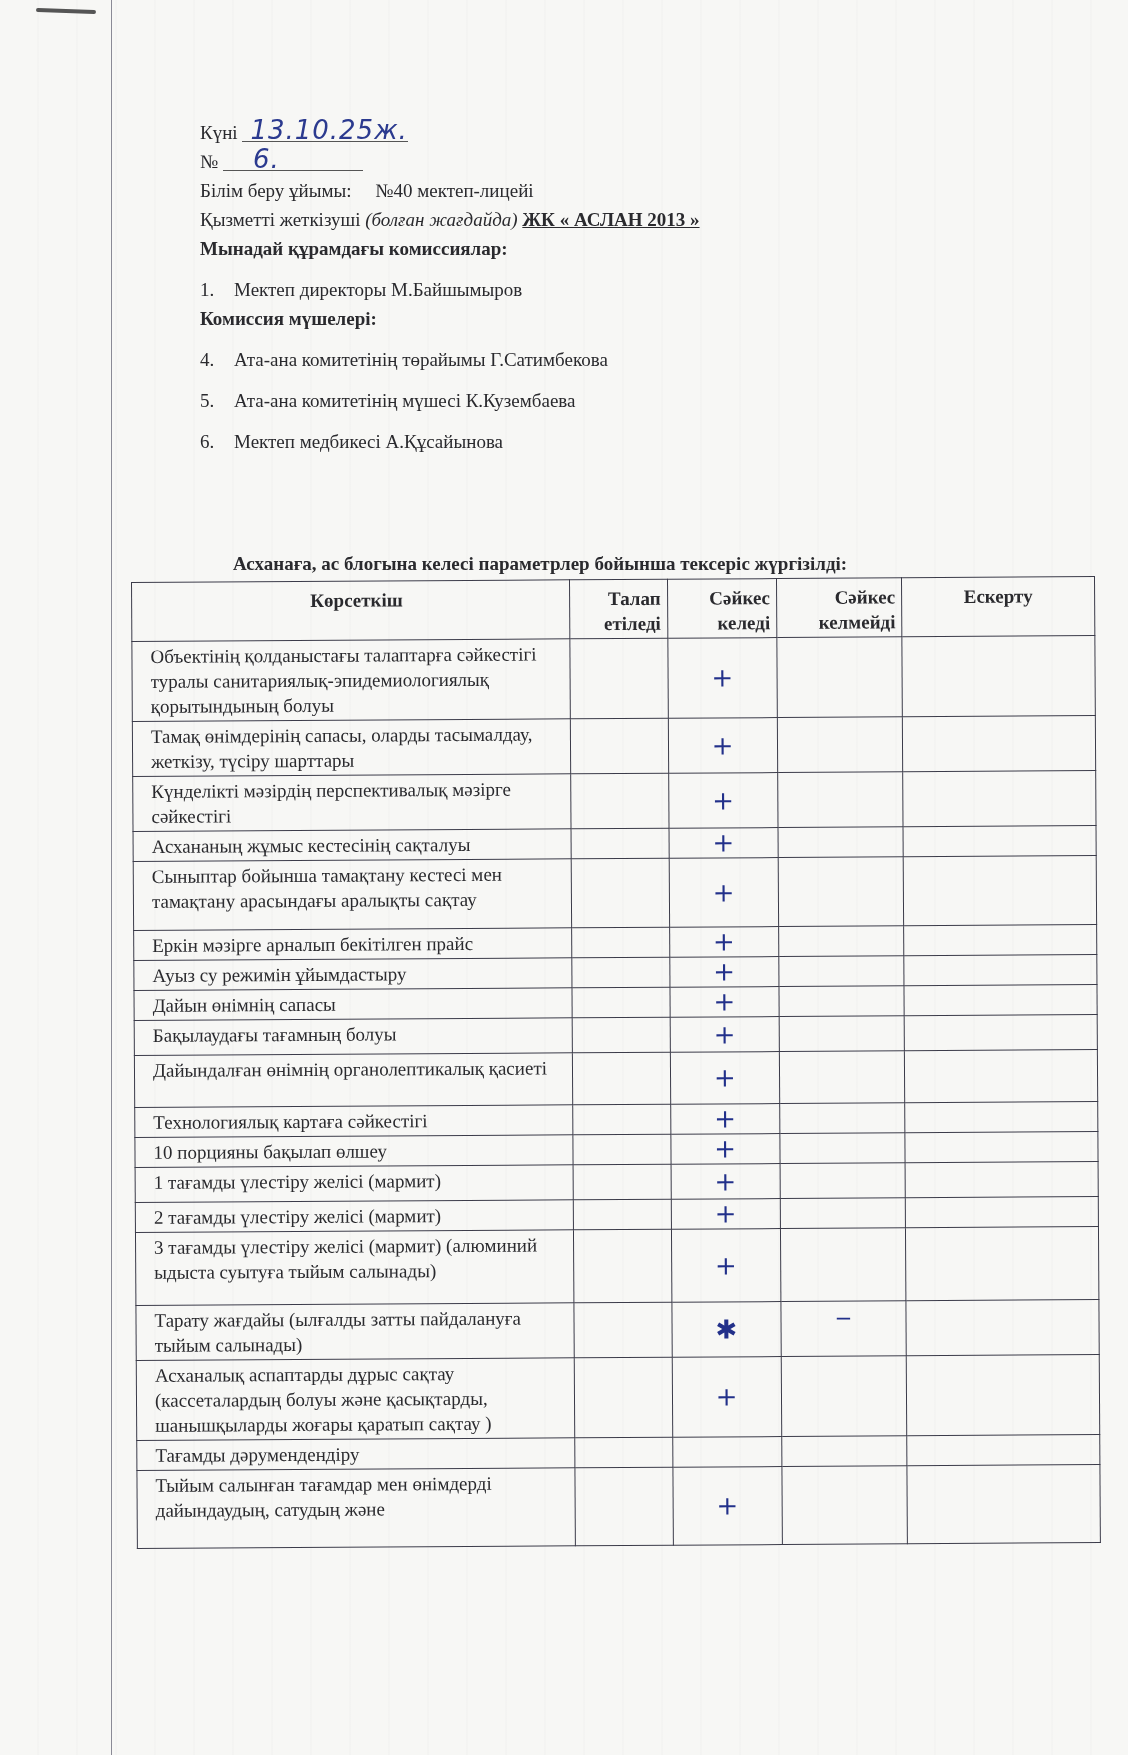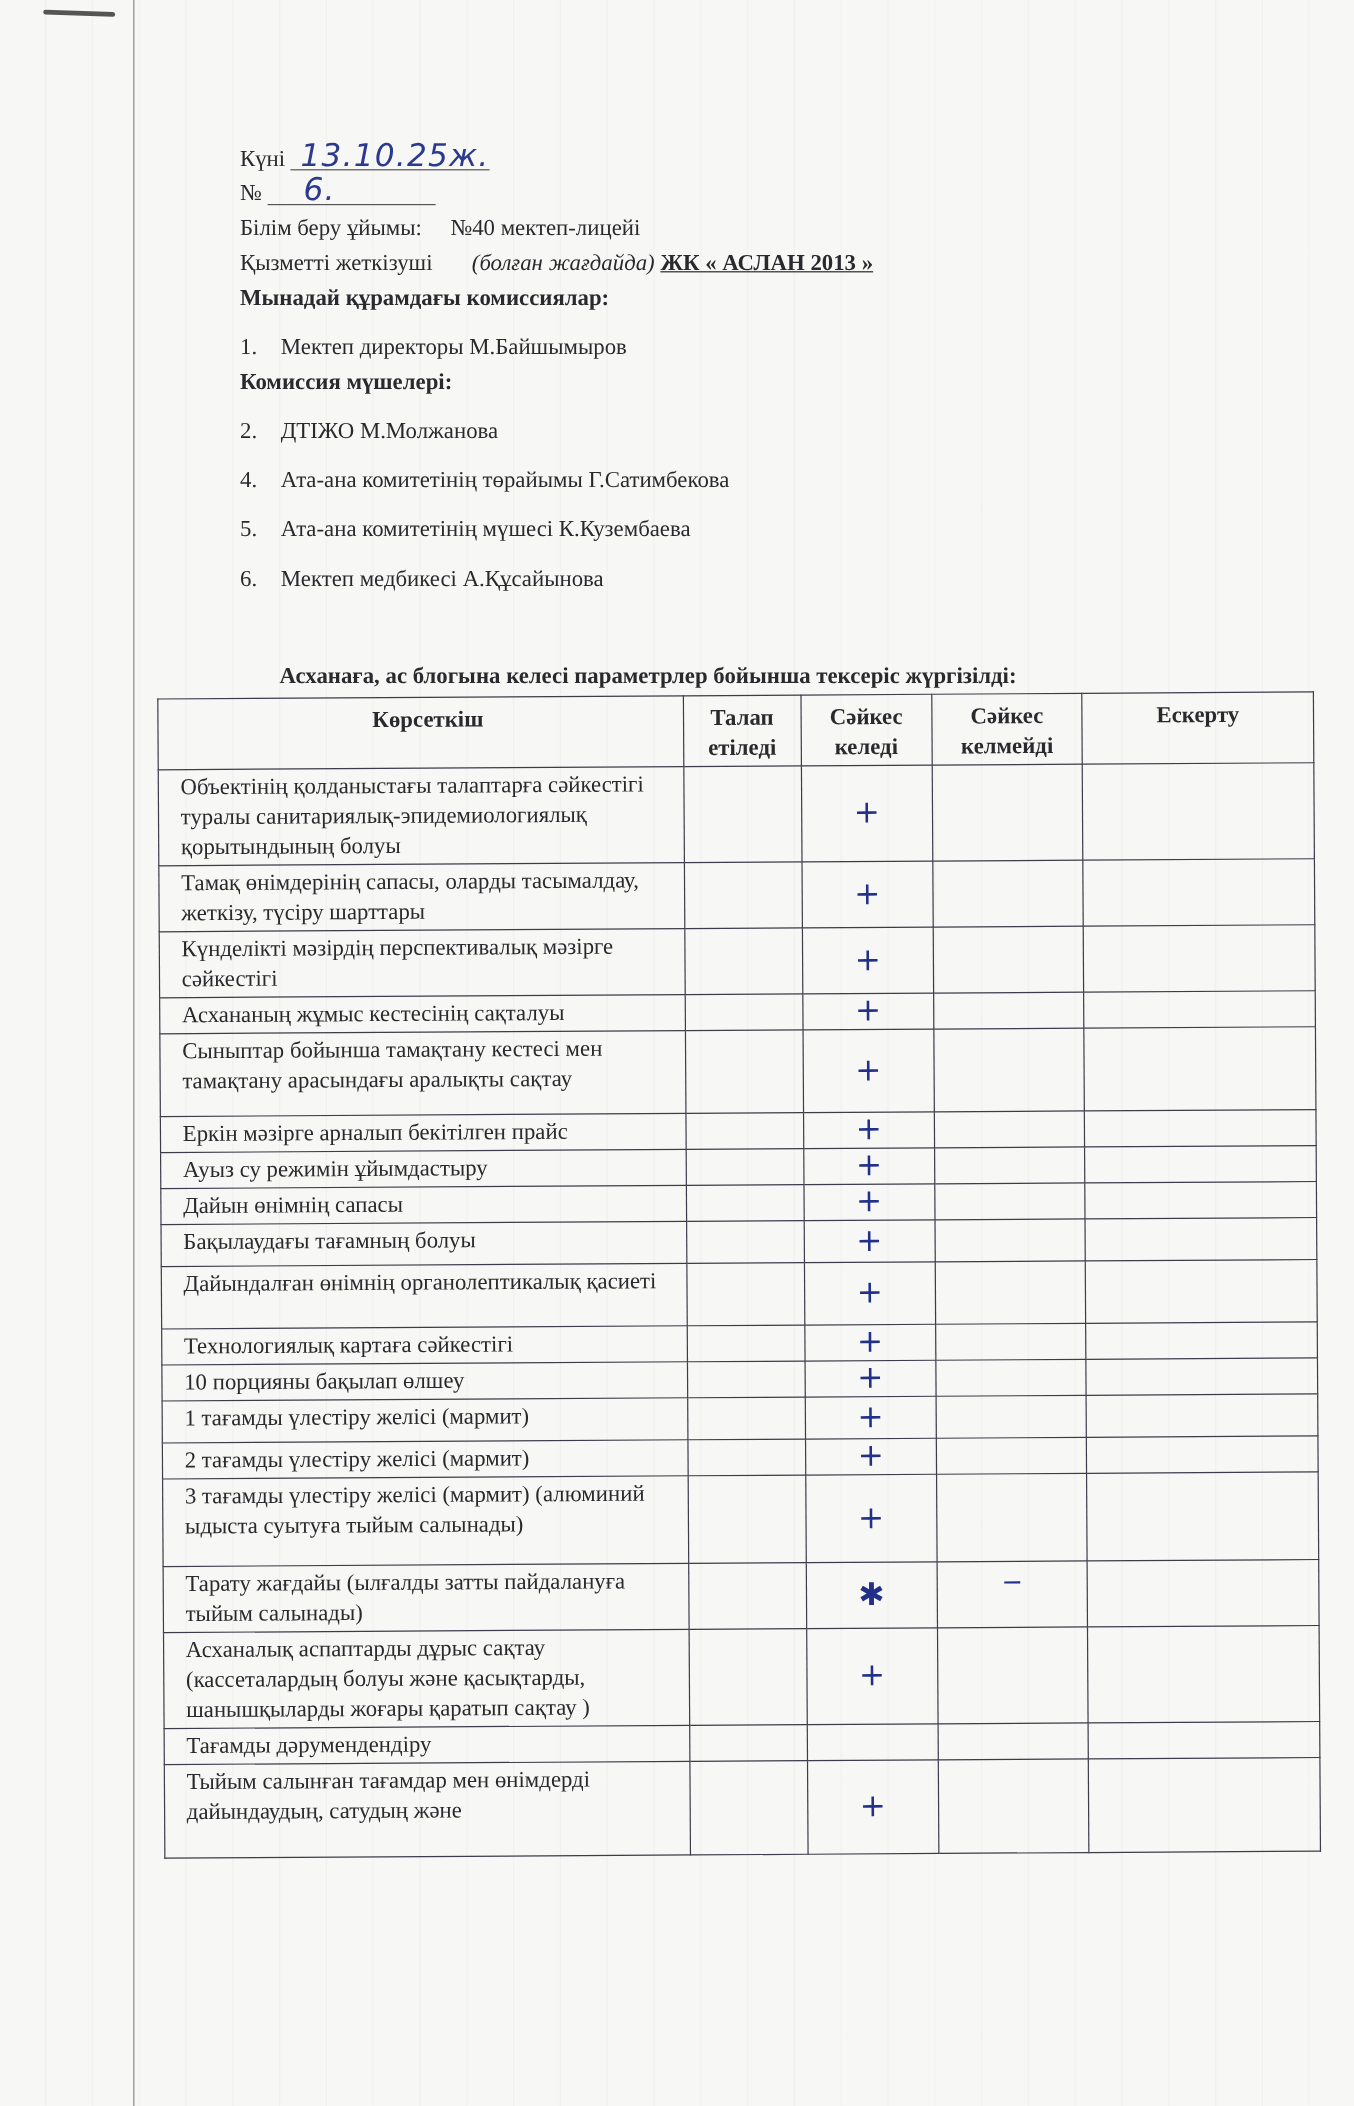--- a/index.html
+++ b/index.html
@@ -29,38 +29,38 @@
     .header .row { white-space: nowrap; }
     .hand {
       font-family: "DejaVu Sans", sans-serif; font-style: italic;
       color: #2b3a8f; font-size: 26px; letter-spacing: 1px;
     }
     .blank {
       display: inline-block; border-bottom: 1px solid #555; min-width: 130px; padding-left: 8px;
       line-height: 22px;
     }
     .bold { font-weight: bold; }
-    .ital { font-style: italic; margin-left: 28px; }
+    .ital { font-style: italic; }
     .underline { text-decoration: underline; }
     .members { margin: 0; padding: 0; list-style: none; }
     .members li { white-space: nowrap; margin-top: 12px; }
     .members .num { display: inline-block; width: 34px; }
 
     .table-title {
       position: absolute; left: 233px; top: 553px; font-size: 19px; font-weight: bold; white-space: nowrap;
     }
     table.checklist {
       position: absolute; left: 131px; top: 582px; width: 964px;
       border-collapse: collapse; font-size: 19px; line-height: 25px;
       transform: rotate(-0.35deg); transform-origin: left top;
     }
     table.checklist th, table.checklist td {
       border: 1px solid #3c3c4a; vertical-align: top; padding: 2px 6px;
     }
-    table.checklist th { font-weight: bold; text-align: center; padding-top: 6px; }
+    table.checklist th { font-weight: bold; text-align: right; padding-top: 6px; }
     table.checklist th.c0 { text-align: center; }
     table.checklist th.c4 { text-align: center; }
     .c0 { width: 425px; padding-left: 18px !important; }
     .c1 { width: 86px; }
     .c2 { width: 98px; border-radius: 18px; }
     .c3 { width: 114px; }
     .c4 { width: 185px; }
     td.mark {
       text-align: center; vertical-align: middle !important;
       font-family: "DejaVu Sans", sans-serif; font-style: italic; color: #22308a; font-size: 26px;
@@ -94,21 +94,20 @@
       <span class="bold underline">ЖК « АСЛАН 2013 »</span>
     </div>
     <div class="row bold">Мынадай құрамдағы комиссиялар:</div>
     <ul class="members">
       <li>
         <span class="num">1.</span><span>Мектеп директоры М.Байшымыров</span>
       </li>
     </ul>
     <div class="row bold">Комиссия мүшелері:</div>
     <ul class="members">
-      <li><span class="num">2.</span><span>ДТІЖО М.Молжанова</span></li>
       <li><span class="num">4.</span><span>Ата-ана комитетінің төрайымы Г.Сатимбекова</span></li>
       <li><span class="num">5.</span><span>Ата-ана комитетінің мүшесі К.Кузембаева</span></li>
       <li><span class="num">6.</span><span>Мектеп медбикесі А.Құсайынова</span></li>
     </ul>
   </div>
 
   <div class="table-title">Асханаға, ас блогына келесі параметрлер бойынша тексеріс жүргізілді:</div>
 
   <table class="checklist">
     <thead>

